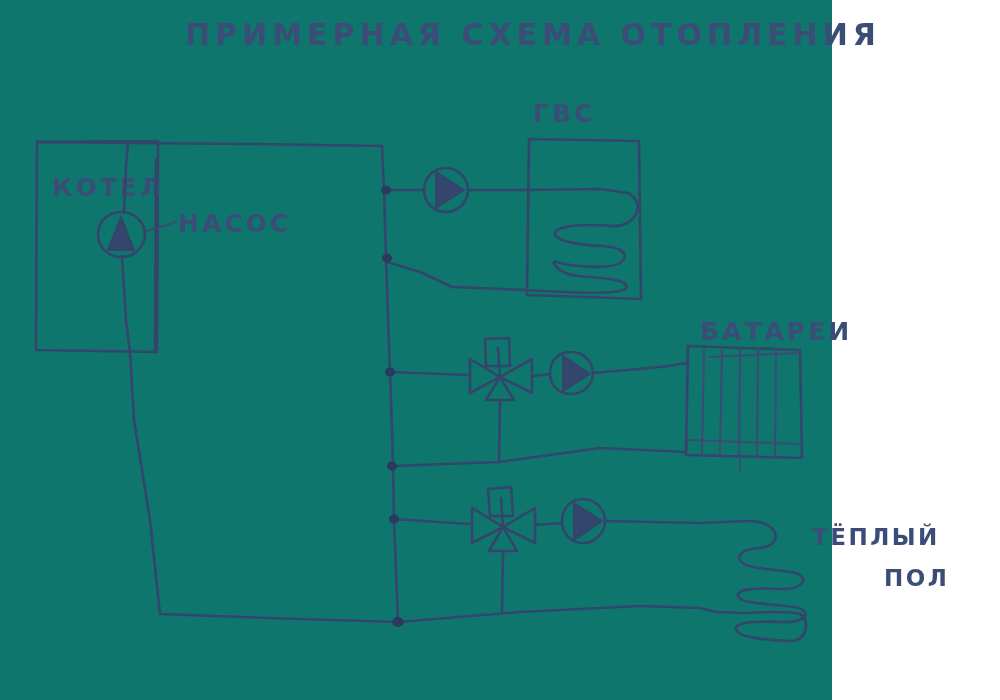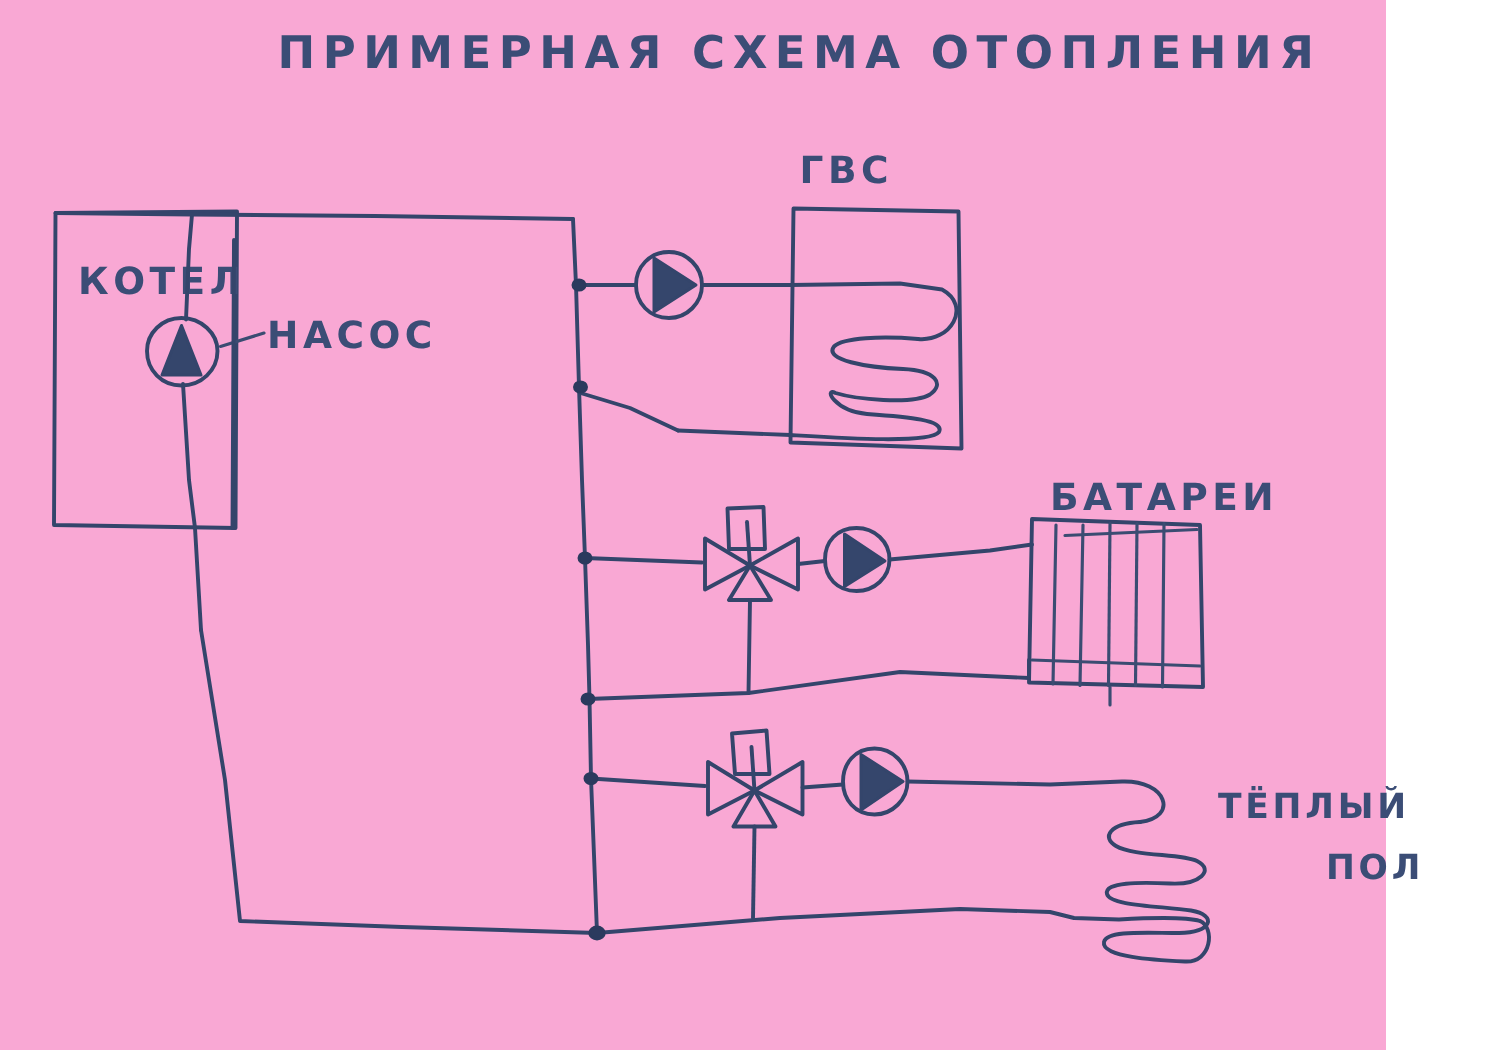--- a/index.html
+++ b/index.html
@@ -11,23 +11,23 @@
   body {
     width: 1000px;
     height: 700px;
     overflow: hidden;
     font-family: "DejaVu Sans", sans-serif;
     position: relative;
   }
   #sheet {
     position: absolute;
     left: 0; top: 0;
-    width: 924px;
+    width: 832px;
     height: 700px;
-    background: #f9a8d4;
+    background: #0f766e;
   }
   svg#diagram {
     position: absolute;
     left: 0; top: 0;
     width: 1000px;
     height: 700px;
     display: block;
   }
   .ink {
     fill: none;

